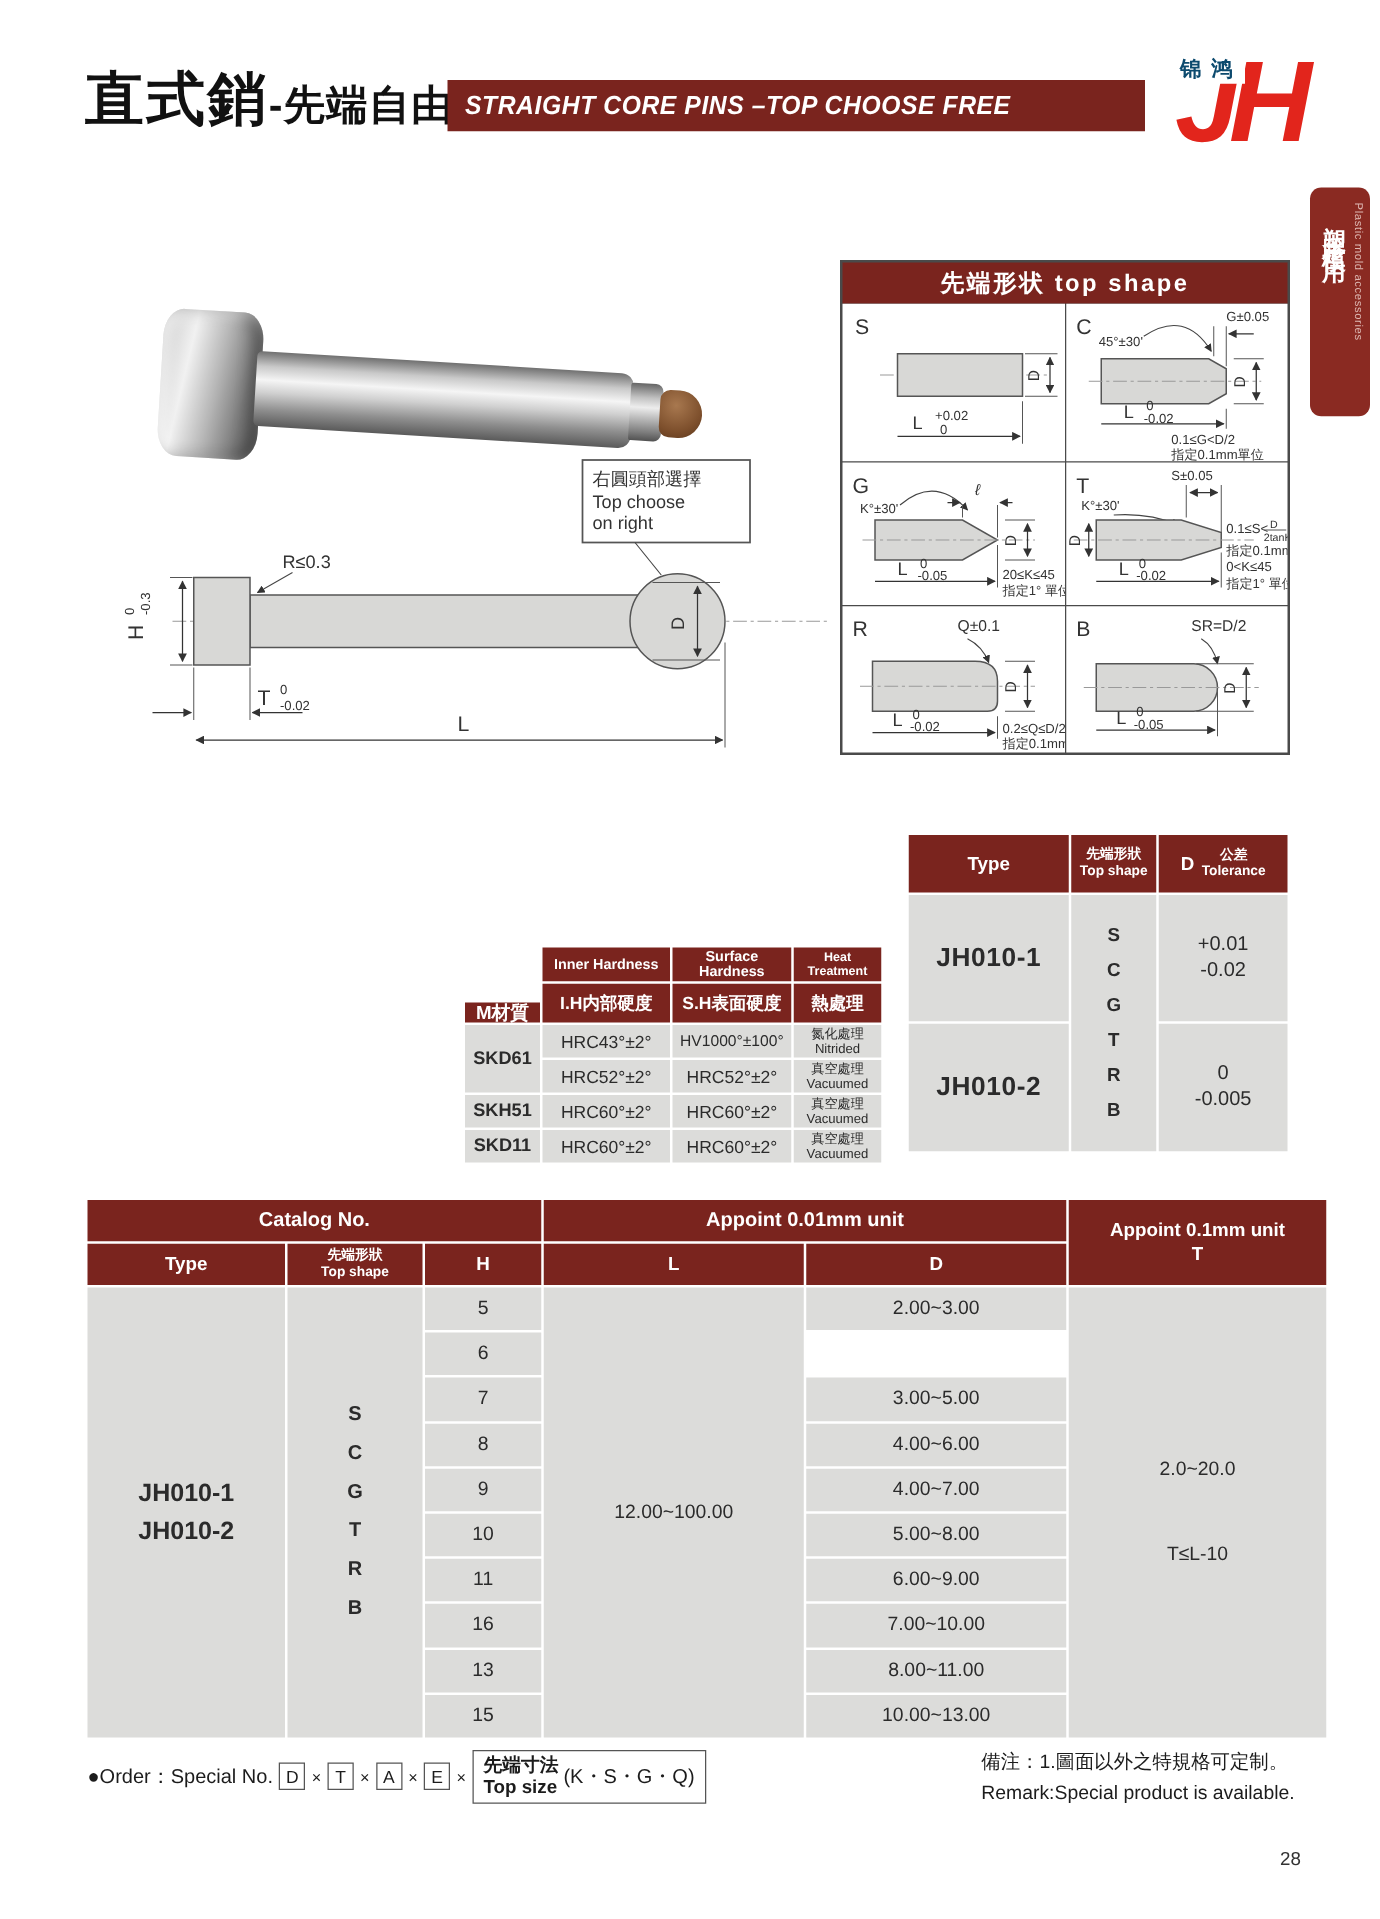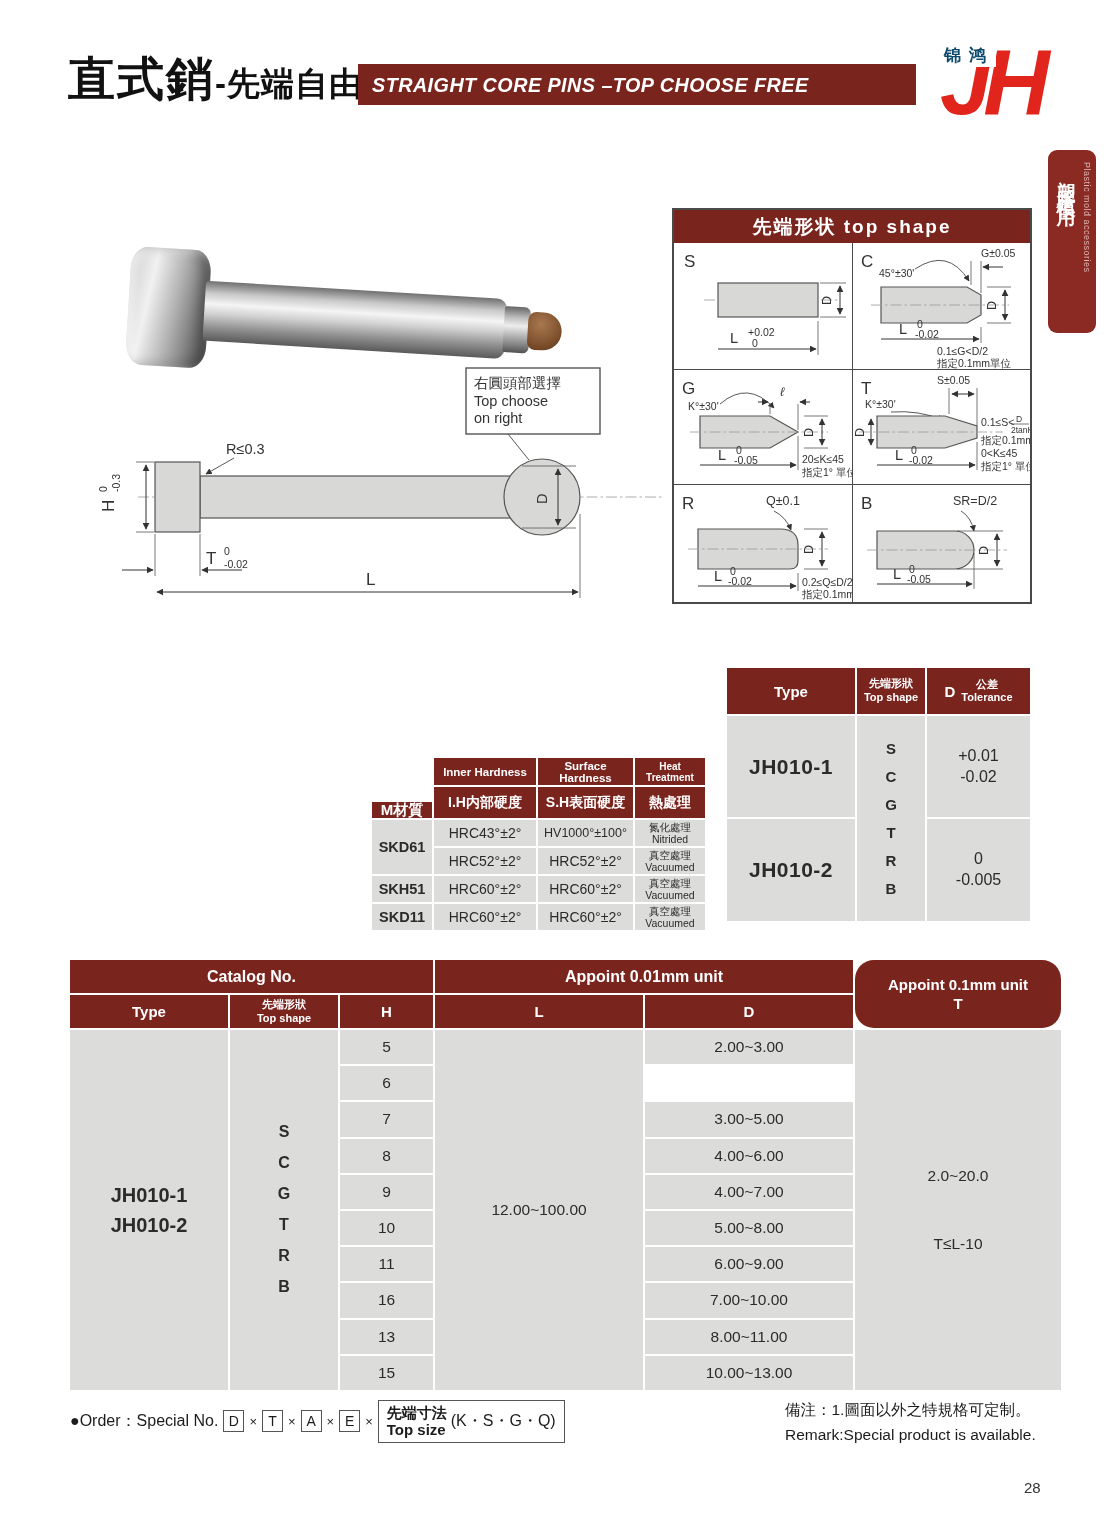--- a/index.html
+++ b/index.html
@@ -74,21 +74,21 @@
   .typ .tol{flex-direction:column;font-size:16px;line-height:1.3;}
   .dtol{display:flex;align-items:center;gap:6px;}
   .dtol .d{font-size:15px;font-weight:bold;}
   .dtol .st{display:flex;flex-direction:column;font-size:11px;font-weight:bold;line-height:1.2;}
 
   .cat{left:70px;top:960px;grid-template-columns:158px 108px 93px 208px 208px 206px;
        grid-template-rows:33px 33px repeat(10,34.2px);}
   .cat .h1{font-size:16px;font-weight:bold;}
   .cat .h2{font-size:15px;font-weight:bold;}
   .cat .shstack{flex-direction:column;font-size:11px;font-weight:bold;line-height:1.2;}
-  .cat .a2{flex-direction:column;font-size:15px;font-weight:bold;line-height:1.3;border-radius:19px;}
+  .cat .a2{flex-direction:column;font-size:15px;font-weight:bold;line-height:1.3;}
   .cat .jh{flex-direction:column;font-size:20px;font-weight:bold;line-height:1.5;}
   .cat .letters{flex-direction:column;font-size:16px;font-weight:bold;gap:13px;}
   .cat .v{font-size:15.5px;}
   .cat .tcell{flex-direction:column;gap:50px;font-size:15.5px;}
 
   
   .order{position:absolute;left:70px;top:1400px;display:flex;align-items:center;gap:5px;font-size:16px;color:#1c1c1c;}
   .obox{border:1.5px solid #555;width:19px;height:20px;display:flex;align-items:center;justify-content:center;font-size:14px;}
   .osize{border:1.5px solid #555;display:flex;align-items:center;gap:4px;padding:3px 8px;}
   .osize .stk{display:flex;flex-direction:column;font-size:15px;line-height:1.15;font-weight:bold;}

